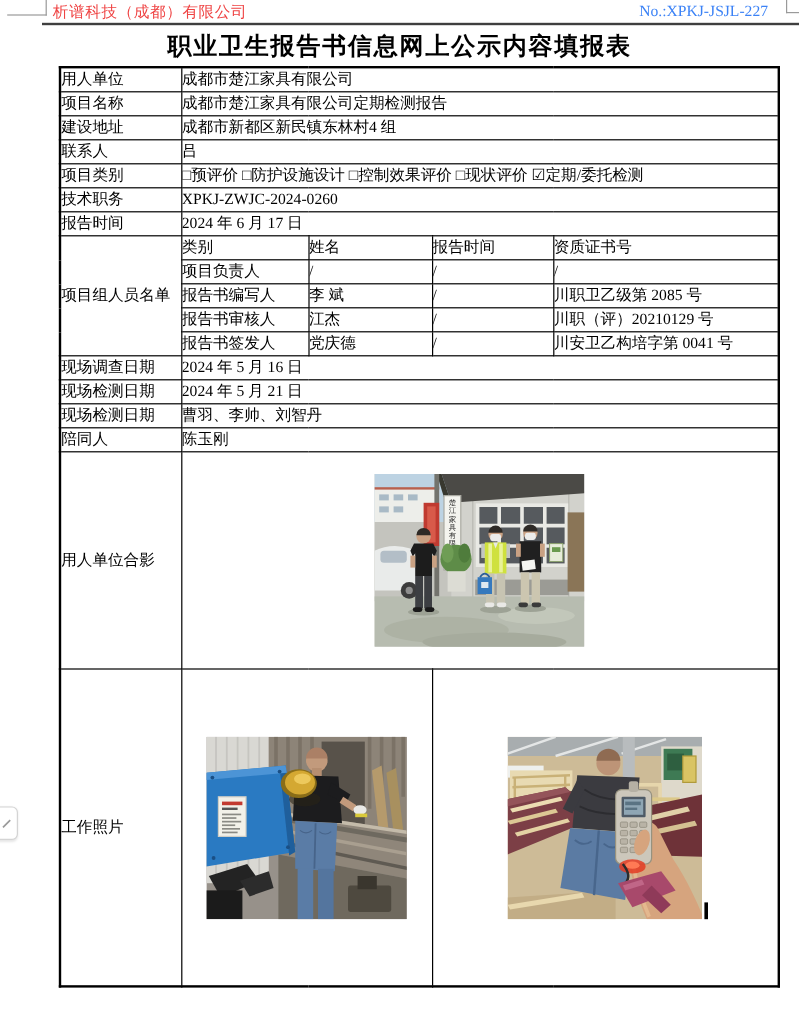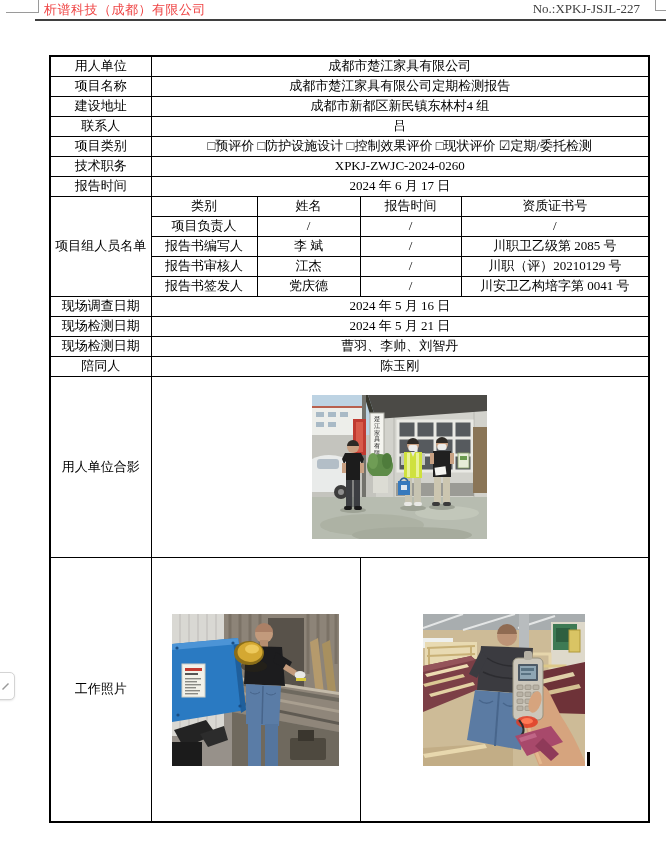--- a/index.html
+++ b/index.html
@@ -8,30 +8,30 @@
     font-family:"Liberation Serif","DejaVu Serif",serif;color:#000;
   }
   .page{position:absolute;left:0;top:0;width:666px;height:850px;background:#fff;}
 
   
   .hdr-frag-left{position:absolute;left:6px;top:-8px;width:32px;height:20px;
     border-right:1px solid #9a9a9a;border-bottom:1px solid #9a9a9a;}
   .hdr-frag-right{position:absolute;right:-4px;top:-6px;width:14px;height:16px;
     border-left:1px solid #9a9a9a;border-bottom:1px solid #9a9a9a;}
   .hdr-company{position:absolute;left:44px;top:1px;font-size:13px;color:#ef4444;letter-spacing:.5px;white-space:nowrap;}
-  .hdr-no{position:absolute;right:26px;top:1px;font-size:13px;color:#404040;white-space:nowrap;}
+  .hdr-no{position:absolute;right:26px;top:1px;font-size:13px;color:#3b82f6;white-space:nowrap;}
   .hdr-rule{position:absolute;left:35px;right:0;top:19px;border-top:2px solid #3f3f3f;}
 
   .doc-title{position:absolute;left:0;right:0;top:25px;text-align:center;
     font-size:20px;font-weight:bold;letter-spacing:1.5px;}
 
   
   table.form{position:absolute;left:49px;top:55px;width:599px;
     border-collapse:collapse;table-layout:fixed;border:2px solid #000;}
-  table.form td{border:1px solid #000;text-align:center;vertical-align:middle;
+  table.form td{border:1px solid #000;text-align:left;vertical-align:middle;
     font-size:13px;line-height:1.15;padding:0;height:19px;overflow:hidden;white-space:nowrap;}
   tr.group-row td{height:180px;}
   tr.work-row td{height:263px;}
   .photo-cell{background:#fff;}
   svg.photo{display:block;margin:0 auto;}
   .photo-holder{position:relative;width:162px;height:152px;margin:0 auto;}
   .text-cursor{position:absolute;right:-5px;bottom:0;width:3px;height:14px;background:#000;}
 
   
   .margin-widget{position:absolute;left:-7px;top:672px;width:20px;height:26px;
@@ -43,20 +43,21 @@
 <body>
 
 <div class="page">
 
   <div class="hdr-frag-left"></div>
   <div class="hdr-company">析谱科技（成都）有限公司</div>
   <div class="hdr-no">No.:XPKJ-JSJL-227</div>
   <div class="hdr-frag-right"></div>
   <div class="hdr-rule"></div>
 
+  <div class="doc-title">职业卫生报告书信息网上公示内容填报表</div>
 
   <table class="form">
     <colgroup>
       <col style="width:101px">
         <col style="width:106px">
         <col style="width:103px">
       <col style="width:101px">
         <col style="width:188px">
     </colgroup>
 

